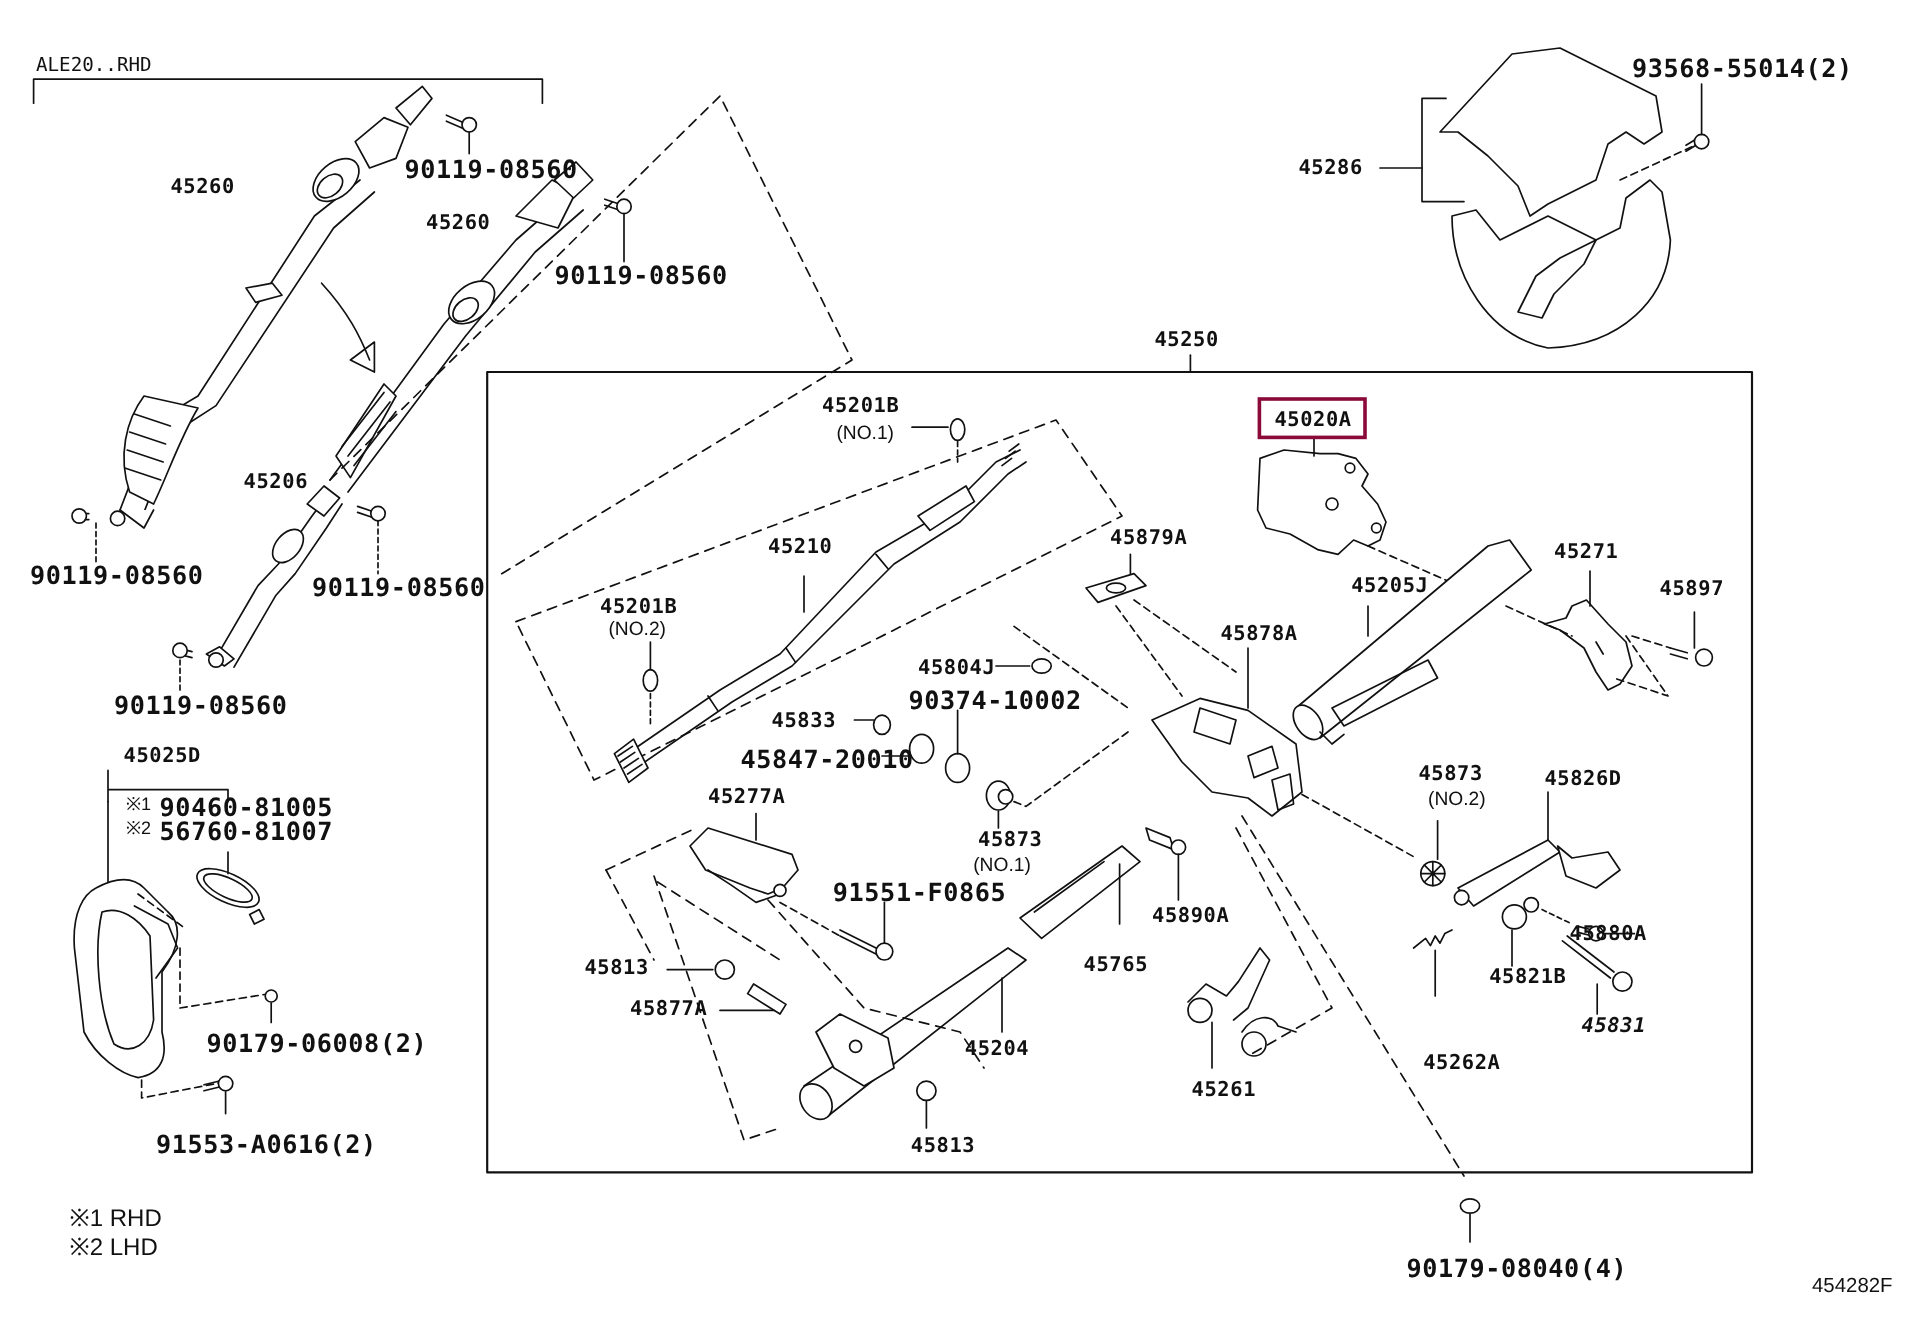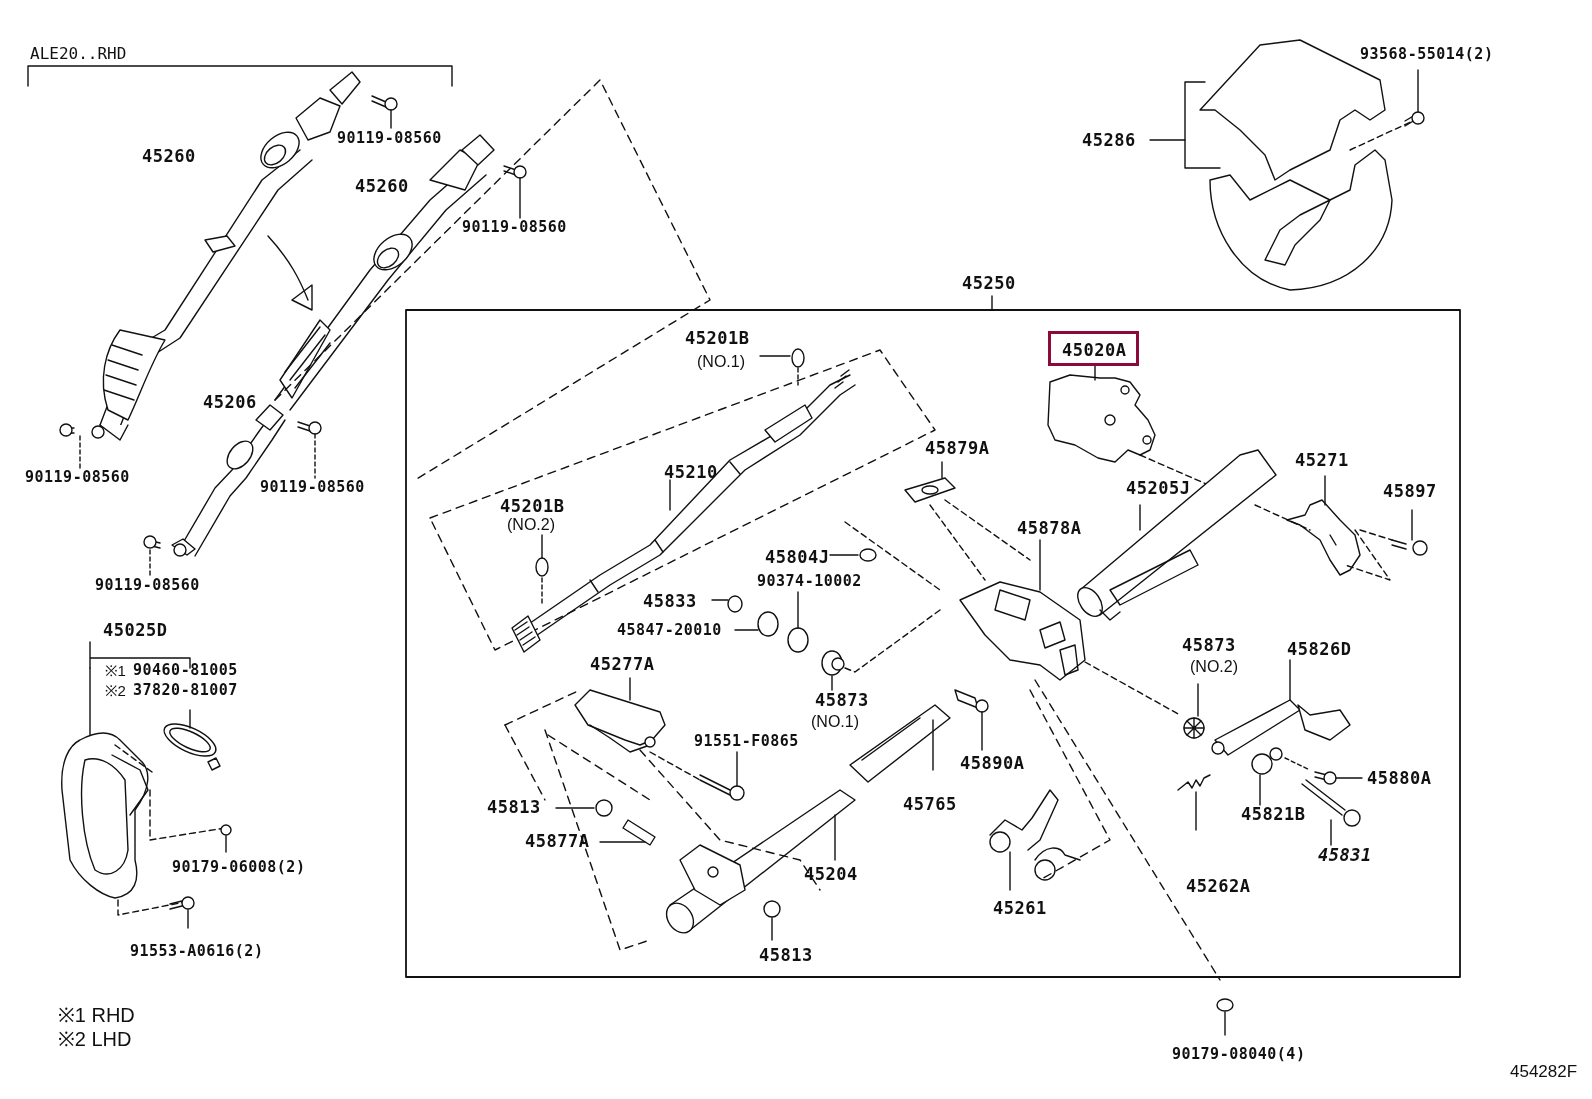--- a/index.html
+++ b/index.html
@@ -9,21 +9,21 @@
   .lbl {
     position: absolute;
     font-family: "DejaVu Sans Mono", "Liberation Mono", monospace;
     font-weight: bold;
     font-size: 17px;
     color: #111;
     white-space: nowrap;
     line-height: 1;
     letter-spacing: 0.5px;
   }
-  .lbl.sm { font-size: 15px; }
+  .lbl.sm { font-size: 21px; }
   .sub {
     position: absolute;
     font-family: "Liberation Sans", sans-serif;
     font-size: 16px;
     color: #111;
     white-space: nowrap;
     line-height: 1;
   }
   .note {
     position: absolute;
@@ -373,41 +373,41 @@
 <div class="lbl sm" style="left:462px; top:220px;">90119-08560</div>
 <div class="lbl" style="left:203px; top:382px;margin-top:12px;">45206</div>
 <div class="lbl sm" style="left:25px; top:470px;">90119-08560</div>
 <div class="lbl sm" style="left:260px; top:480px;">90119-08560</div>
 <div class="lbl sm" style="left:95px; top:578px;">90119-08560</div>
 
 <div class="lbl" style="left:103px; top:622px;">45025D</div>
 <div class="sub" style="left:105px; top:663px; font-size:15px;">※1</div>
 <div class="lbl sm" style="left:133px; top:663px;">90460-81005</div>
 <div class="sub" style="left:105px; top:683px; font-size:15px;">※2</div>
-<div class="lbl sm" style="left:133px; top:683px;">37820-81007</div>
+<div class="lbl sm" style="left:133px; top:683px;">56760-81007</div>
 <div class="lbl sm" style="left:172px; top:860px;">90179-06008(2)</div>
 <div class="lbl sm" style="left:130px; top:944px;">91553-A0616(2)</div>
 
 <div class="note" style="left:58px; top:1001px;">
   <span>※1</span>
   <span>RHD</span>
 </div>
 <div class="note" style="left:58px; top:1025px;">
   <span>※2</span>
   <span>LHD</span>
 </div>
 
 <div class="lbl" style="left:1082px; top:132px;">45286</div>
 <div class="lbl sm" style="left:1360px; top:47px;">93568-55014(2)</div>
 
 <div class="lbl" style="left:962px; top:275px;">45250</div>
 
 <div class="lbl" style="left:685px; top:330px;">45201B</div>
 <div class="sub" style="left:697px; top:354px;">(NO.1)</div>
-<div class="lbl" style="left:664px; top:448px;margin-top:16px;">45210</div>
+<div class="lbl" style="left:640px; top:448px;">45210</div>
 <div class="lbl" style="left:500px; top:498px;">45201B</div>
 <div class="sub" style="left:507px; top:517px;">(NO.2)</div>
 
 <div class="lbl" style="left:765px; top:549px;">45804J</div>
 <div class="lbl sm" style="left:757px; top:574px;">90374-10002</div>
 <div class="lbl" style="left:643px; top:593px;">45833</div>
 <div class="lbl sm" style="left:617px; top:623px;">45847-20010</div>
 <div class="lbl" style="left:815px; top:692px;">45873</div>
 <div class="sub" style="left:811px; top:714px;">(NO.1)</div>
 
@@ -427,21 +427,21 @@
 <div class="highlight" style="left: 1048px; top: 331px; width: 91px; height: 35px; border-color: rgb(139, 10, 58);"></div>
 <div class="lbl" style="left:1062px; top:342px;">45020A</div>
 
 <div class="lbl" style="left:1126px; top:480px;">45205J</div>
 <div class="lbl" style="left:1295px; top:452px;">45271</div>
 <div class="lbl" style="left:1383px; top:483px;">45897</div>
 
 <div class="lbl" style="left:1182px; top:637px;">45873</div>
 <div class="sub" style="left:1190px; top:659px;">(NO.2)</div>
 <div class="lbl" style="left:1275px; top:641px;margin-left:12px;">45826D</div>
-<div class="lbl" style="left:1367px; top:770px;text-align:center;">45880A</div>
+<div class="lbl" style="left:1308px; top:770px;text-align:center;">45880A</div>
 <div class="lbl" style="left:1241px; top:806px;">45821B</div>
 <div class="lbl" style="left:1186px; top:834px;margin-top:44px;">45262A</div>
 <div class="lbl" style="left:1318px; top:847px;font-style:italic;">45831</div>
 
 <div class="lbl sm" style="left:1172px; top:1047px;">90179-08040(4)</div>
 
 <div class="refcode" style="left:1510px; top:1062px;">454282F</div>
 
 </div>
 

